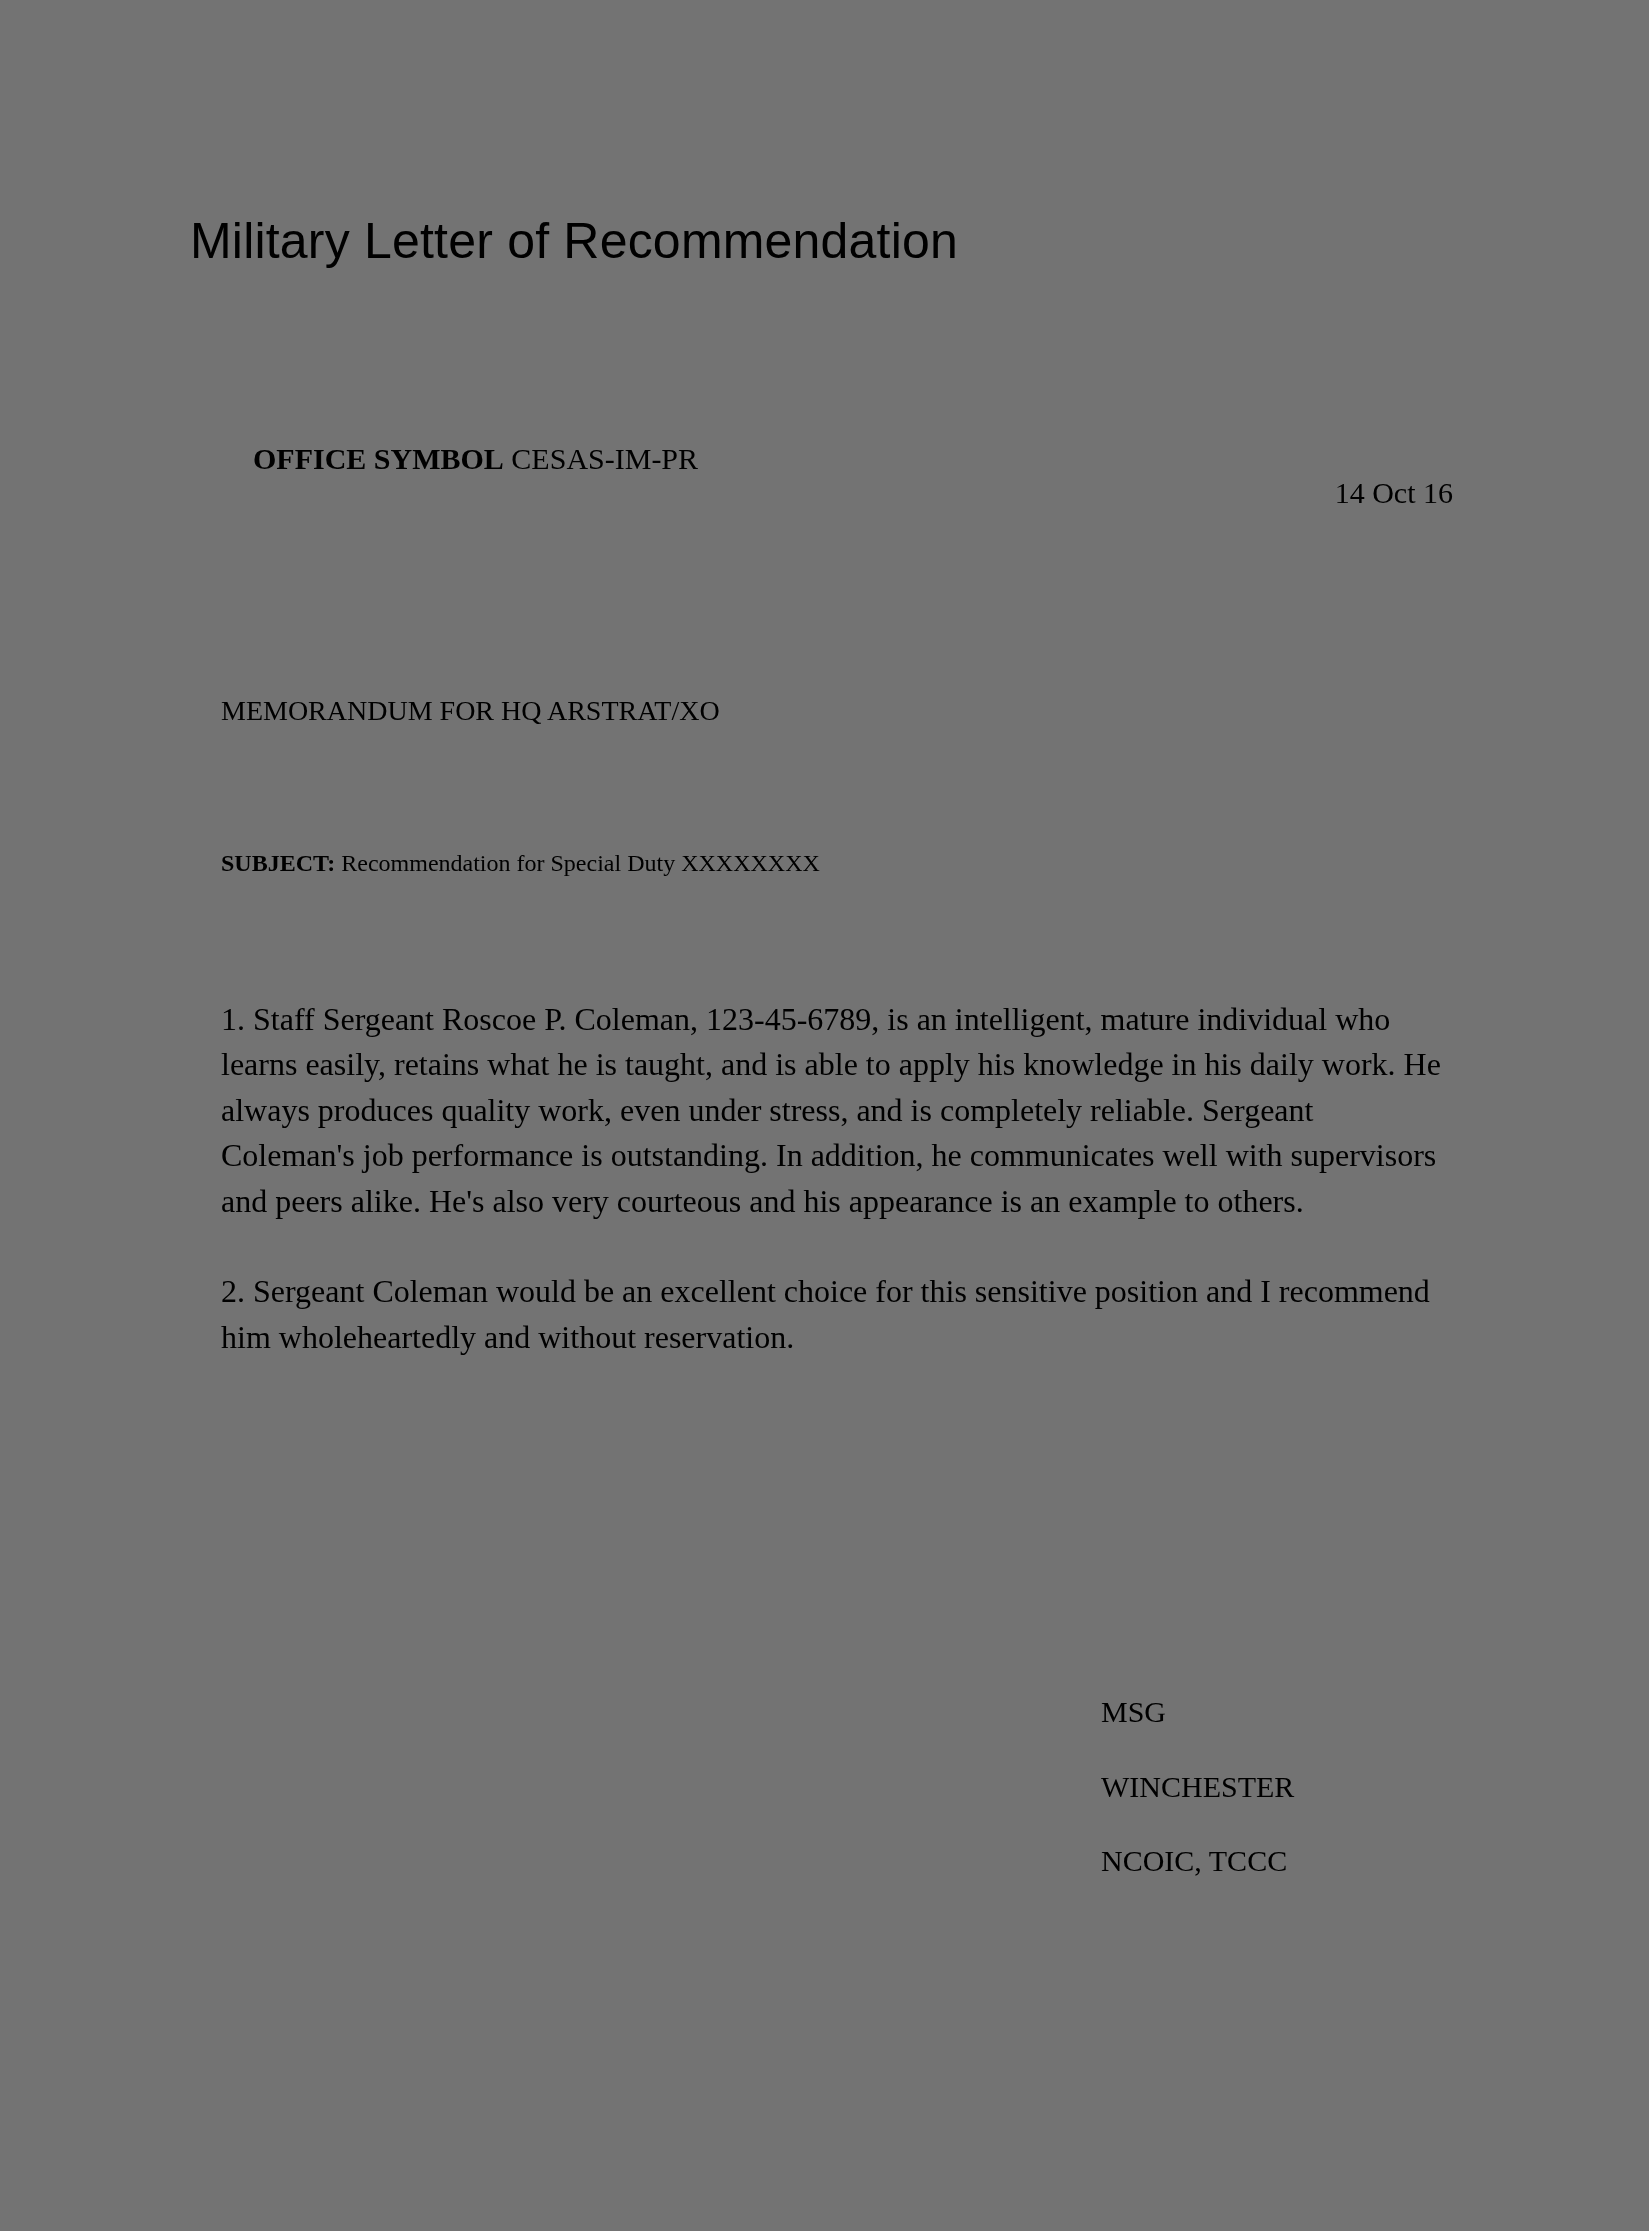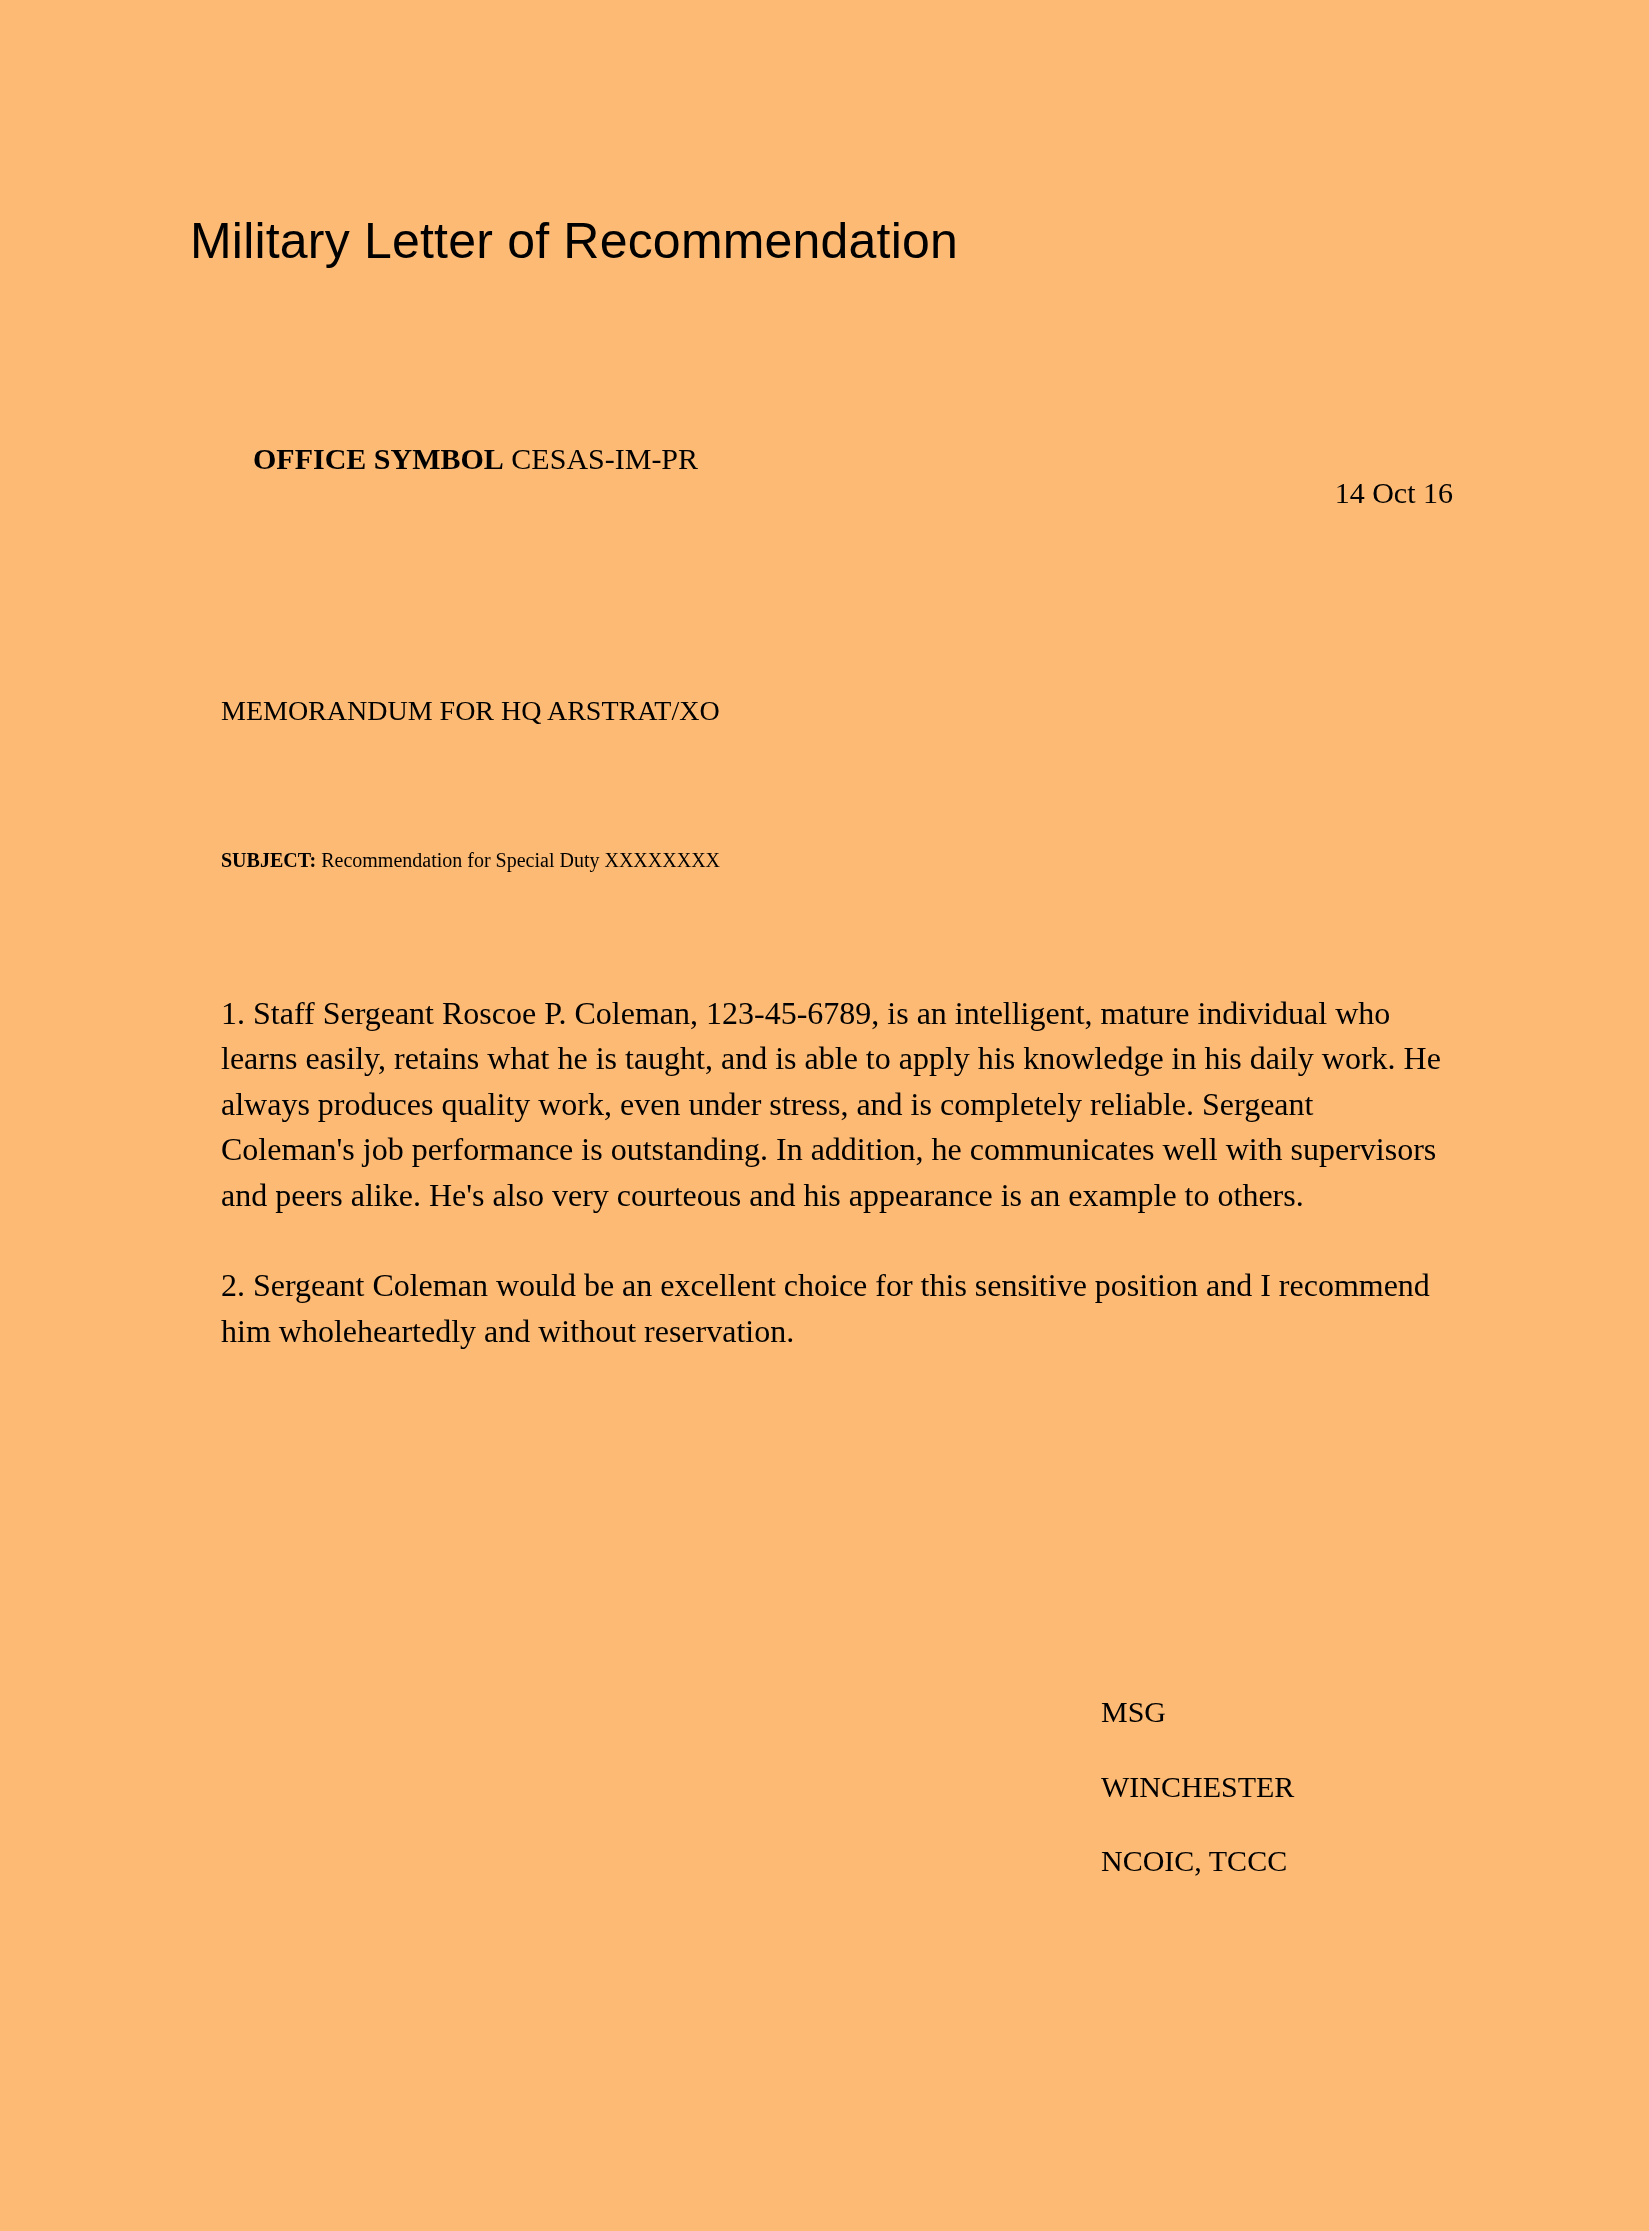--- a/index.html
+++ b/index.html
@@ -4,21 +4,21 @@
 <style>
   html, body {
     margin: 0;
     padding: 0;
     background: #ffffff;
   }
   .page {
     position: relative;
     width: 1650px;
     height: 2232px;
-    background: #fdba74;
+    background: #737373;
     overflow: hidden;
     box-sizing: border-box;
     padding-left: 46px;
   }
   .doc-title {
     position: absolute;
     left: 190px;
     top: 212px;
     font-family: "Liberation Sans", sans-serif;
     font-size: 50px;
@@ -63,21 +63,21 @@
   .memo-for {
     margin-top: 146px;
     font-size: 28px;
     line-height: 1.5;
   }
   .memo-for b {
     font-weight: 400;
   }
   .subject {
     margin-top: 113px;
-    font-size: 20px;
+    font-size: 24px;
     line-height: 1.5;
   }
   .subject b {
     font-weight: 700;
   }
   .para {
     margin-top: 0;
     font-size: 32px;
     line-height: 1.42;
     text-align: left;

